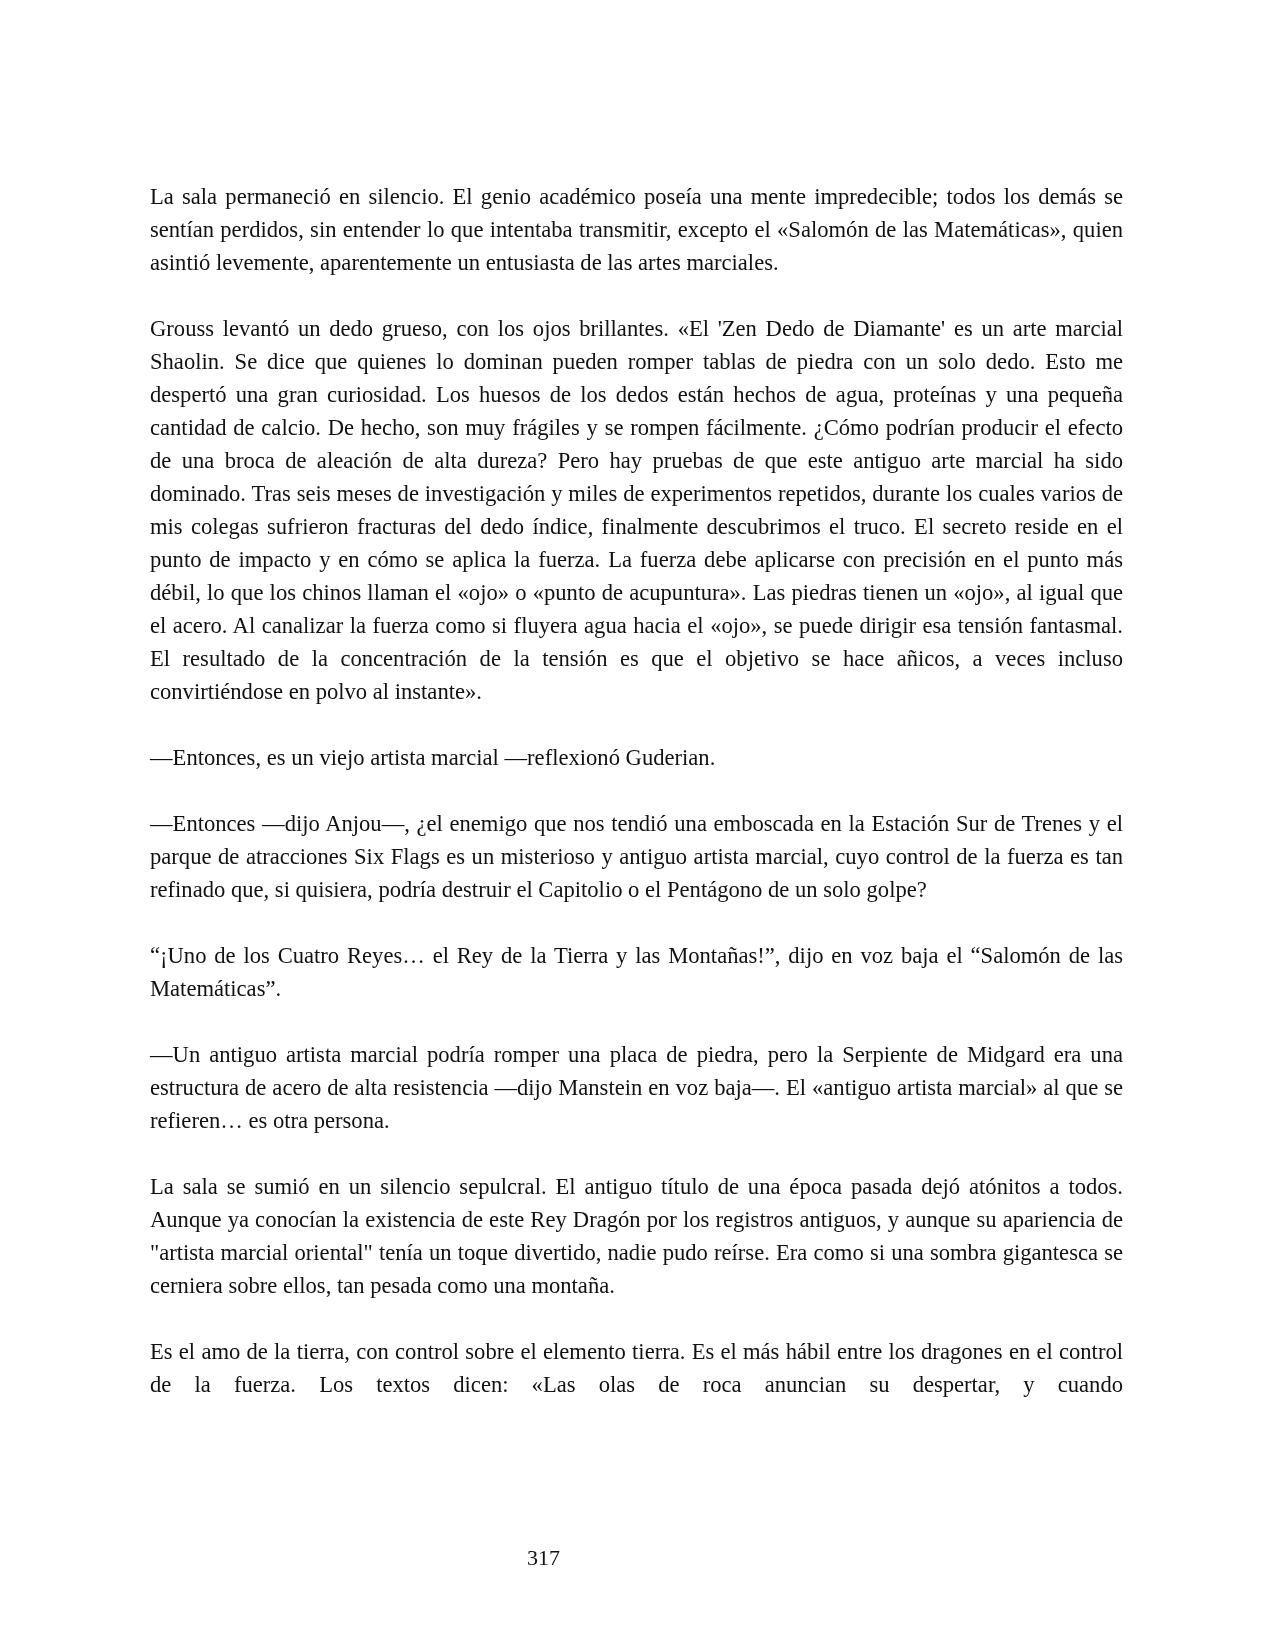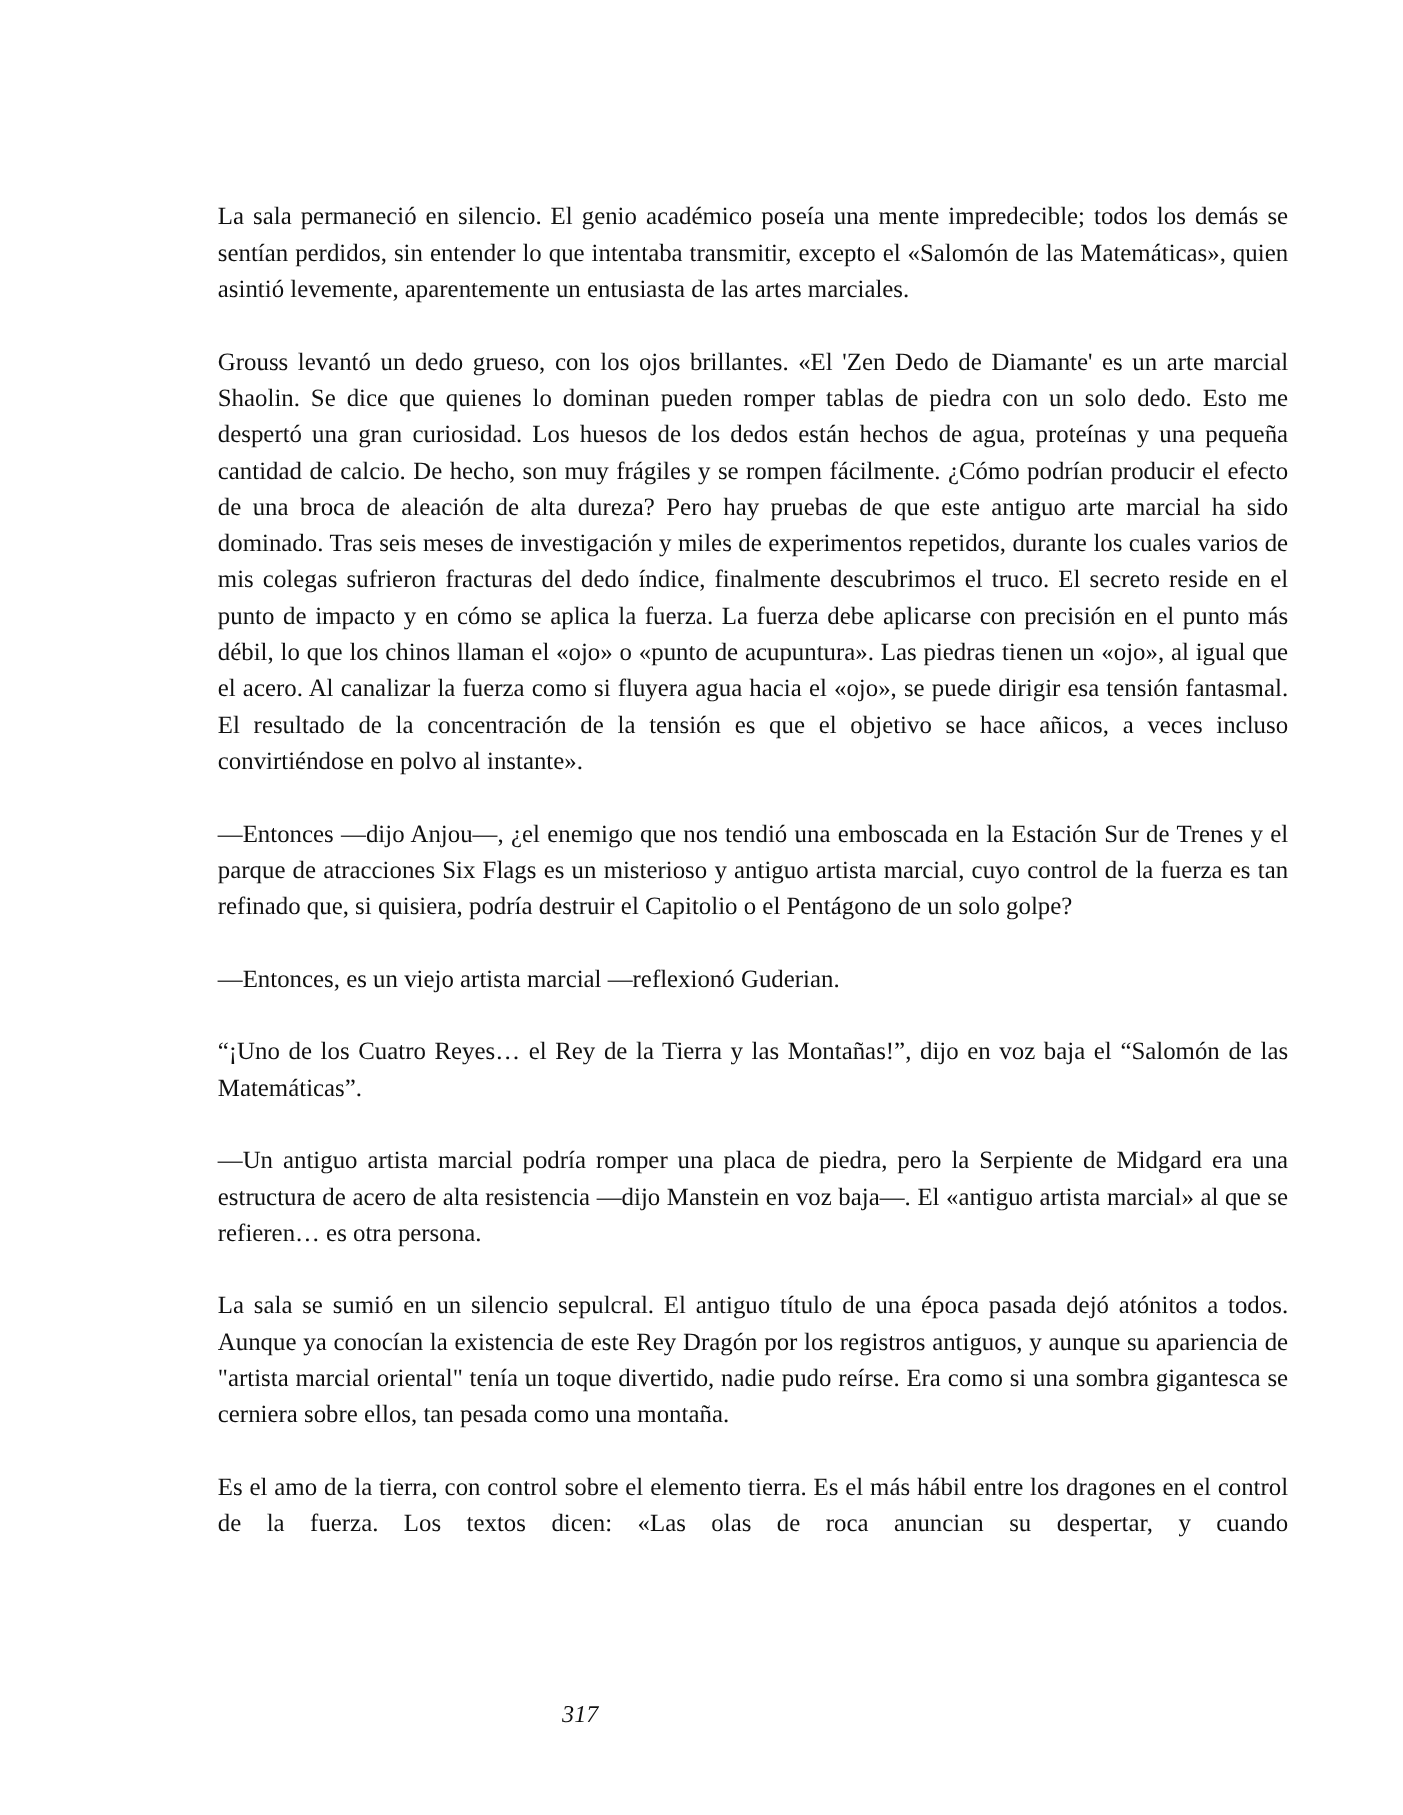--- a/index.html
+++ b/index.html
@@ -25,49 +25,47 @@
     }
     .text-block {
       position: absolute;
       left: 150px;
       top: 180px;
       width: 973px;
       font-size: 22.6px;
       line-height: 33px;
       text-align: justify;
       hyphens: none;
-      margin-left: 48px;
     }
     .text-block p {
       margin: 0 0 33px 0;
       text-align: justify;
     }
     .text-block p.continues {
       text-align-last: justify;
       margin-bottom: 0;
     }
     .page-number {
       position: absolute;
-      left: 0;
+      left: 16px;
       width: 1055px;
       top: 1543px;
       text-align: center;
       font-size: 22px;
       line-height: 30px;
-      font-style: italic;
     }
   </style>
 </head>
 <body>
 
 <div class="page">
   <div class="text-block">
     <p>La sala permaneció en silencio. El genio académico poseía una mente impredecible; todos los demás se sentían perdidos, sin entender lo que intentaba transmitir, excepto el «Salomón de las Matemáticas», quien asintió levemente, aparentemente un entusiasta de las artes marciales.</p>
     <p>Grouss levantó un dedo grueso, con los ojos brillantes. «El 'Zen Dedo de Diamante' es un arte marcial Shaolin. Se dice que quienes lo dominan pueden romper tablas de piedra con un solo dedo. Esto me despertó una gran curiosidad. Los huesos de los dedos están hechos de agua, proteínas y una pequeña cantidad de calcio. De hecho, son muy frágiles y se rompen fácilmente. ¿Cómo podrían producir el efecto de una broca de aleación de alta dureza? Pero hay pruebas de que este antiguo arte marcial ha sido dominado. Tras seis meses de investigación y miles de experimentos repetidos, durante los cuales varios de mis colegas sufrieron fracturas del dedo índice, finalmente descubrimos el truco. El secreto reside en el punto de impacto y en cómo se aplica la fuerza. La fuerza debe aplicarse con precisión en el punto más débil, lo que los chinos llaman el «ojo» o «punto de acupuntura». Las piedras tienen un «ojo», al igual que el acero. Al canalizar la fuerza como si fluyera agua hacia el «ojo», se puede dirigir esa tensión fantasmal. El resultado de la concentración de la tensión es que el objetivo se hace añicos, a veces incluso convirtiéndose en polvo al instante».</p>
+    <p>—Entonces, es un viejo artista marcial —reflexionó Guderian.</p>
     <p>—Entonces —dijo Anjou—, ¿el enemigo que nos tendió una emboscada en la Estación Sur de Trenes y el parque de atracciones Six Flags es un misterioso y antiguo artista marcial, cuyo control de la fuerza es tan refinado que, si quisiera, podría destruir el Capitolio o el Pentágono de un solo golpe?</p>
-    <p>—Entonces, es un viejo artista marcial —reflexionó Guderian.</p>
     <p>“¡Uno de los Cuatro Reyes… el Rey de la Tierra y las Montañas!”, dijo en voz baja el “Salomón de las Matemáticas”.</p>
     <p>—Un antiguo artista marcial podría romper una placa de piedra, pero la Serpiente de Midgard era una estructura de acero de alta resistencia —dijo Manstein en voz baja—. El «antiguo artista marcial» al que se refieren… es otra persona.</p>
     <p>La sala se sumió en un silencio sepulcral. El antiguo título de una época pasada dejó atónitos a todos. Aunque ya conocían la existencia de este Rey Dragón por los registros antiguos, y aunque su apariencia de "artista marcial oriental" tenía un toque divertido, nadie pudo reírse. Era como si una sombra gigantesca se cerniera sobre ellos, tan pesada como una montaña.</p>
     <p class="continues">Es el amo de la tierra, con control sobre el elemento tierra. Es el más hábil entre los dragones en el control de la fuerza. Los textos dicen: «Las olas de roca anuncian su despertar, y cuando</p>
   </div>
   <div class="page-number">317</div>
 </div>
 
 </body></html>

